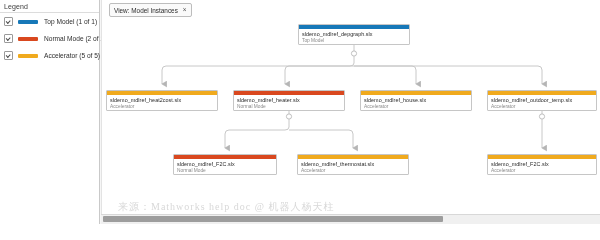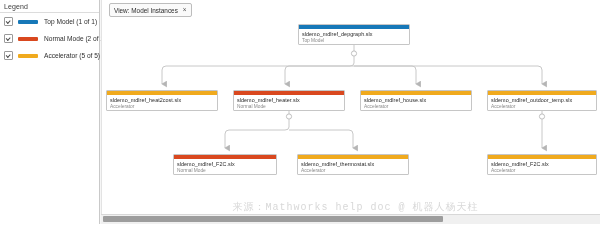--- a/index.html
+++ b/index.html
@@ -59,23 +59,23 @@
     border-radius:1px;overflow:hidden;
     box-shadow:0 0 0 0 rgba(0,0,0,0);
   }
   .node .bar{height:4px;width:100%;}
   .node .body{padding:2px 3px 0 3px;}
   .node .nm{font-size:5.4px;color:#2a2a2a;line-height:1.25;white-space:nowrap;letter-spacing:.05px;}
   .node .md{font-size:4.8px;color:#8a8a8a;line-height:1.25;white-space:nowrap;margin-top:.5px;}
 
   
   #watermark{
-    position:absolute;left:8px;right:0;bottom:10px;text-align:center;
+    position:absolute;left:16px;right:0;bottom:10px;text-align:left;
     font-size:10px;color:#d8d8d8;letter-spacing:1px;
-    font-family:Liberation Mono, monospace;pointer-events:none;white-space:nowrap;
+    font-family:Liberation Serif, serif;pointer-events:none;white-space:nowrap;
   }
 
   
   #hscroll{
     position:absolute;left:101px;right:0;bottom:0;height:9px;
     background:#f0f0f0;border-top:1px solid #d8d8d8;
   }
   #hscroll-thumb{
     position:absolute;left:2px;top:1px;height:6px;width:340px;
     background:#9d9d9d;border-radius:1px;

